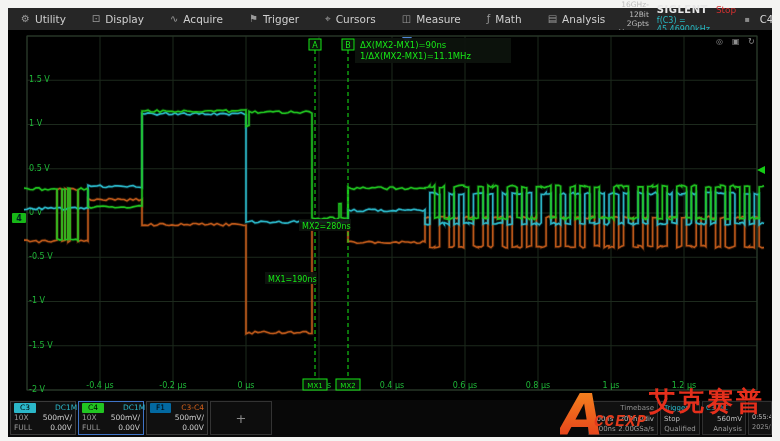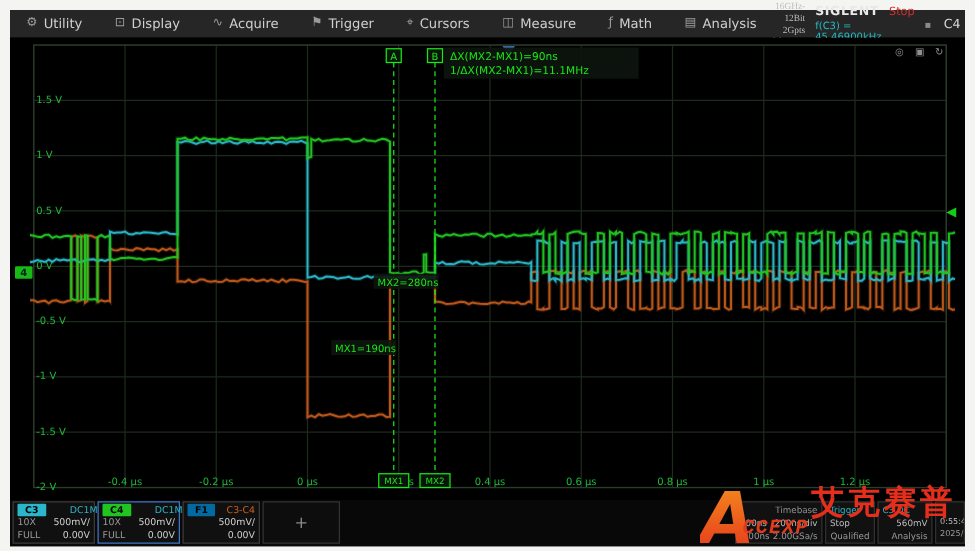--- a/index.html
+++ b/index.html
@@ -6,35 +6,35 @@
   body{width:780px;height:441px;background:#f4f4f2;position:relative;overflow:hidden;
        font-family:"DejaVu Sans",sans-serif;}
   .scope{position:absolute;left:8px;top:8px;width:764px;height:429px;background:#050505;}
   
   .menubar{position:absolute;left:0;top:0;width:764px;height:22px;background:#262626;
            display:flex;align-items:center;border-bottom:1px solid #000;}
   .menu-item{display:flex;align-items:center;gap:5px;padding:0 13px;height:22px;cursor:default;}
   .menu-item .mi{color:#9a9a9a;font-size:10px;line-height:1;}
   .menu-item .ml{color:#cfcfcf;font-size:10.5px;}
   .mb-right{margin-left:auto;display:flex;align-items:center;gap:8px;padding-right:6px;}
-  .spec{text-align:right;color:#bdbdbd;font-size:7.5px;line-height:1.25;font-family:Liberation Serif, serif;}
+  .spec{text-align:right;color:#bdbdbd;font-size:7.5px;line-height:1.25;}
   .brandblk{line-height:1.15;}
   .brandrow{display:flex;gap:8px;align-items:baseline;}
   .brand{color:#e8e8e8;font-size:10px;font-weight:bold;letter-spacing:.5px;}
   .runstate{color:#d23030;font-size:9px;}
   .freq{color:#27b9c3;font-size:8px;}
   .lockic{color:#8a8a8a;font-size:8px;}
   .activech{color:#d8d8d8;font-size:10px;padding:1px 10px 1px 2px;}
   
   .bottombar{position:absolute;left:0;top:392px;width:764px;height:37px;background:#080808;}
   .chbox{position:absolute;top:1px;height:34px;background:#101010;border:1px solid #3a3a3a;
          box-sizing:border-box;font-size:7.5px;color:#cfcfcf;padding:1px 3px;}
   .chbox.sel{border:1px solid #3f74c8;}
   .chrow{display:flex;justify-content:space-between;line-height:1.35;}
-  .chtag{font-size:7.5px;font-weight:bold;color:#000;padding:0 6px;border-radius:1px;}
+  .chtag{font-size:7.5px;font-weight:normal;color:#000;padding:0 6px;border-radius:1px;}
   .dim{color:#9a9a9a;text-align:center;}
   .cyantx{color:#2bb7c9;padding-left:19px;}
   .orantx{color:#d2601a;}
   .addbox{position:absolute;top:1px;height:34px;background:#0d0d0d;border:1px solid #333;
           box-sizing:border-box;display:flex;align-items:center;justify-content:center;
           color:#8a8a8a;font-size:13px;}
   .infobox{position:absolute;top:1px;height:34px;background:#111;border:1px solid #303030;
            box-sizing:border-box;font-size:7px;color:#bdbdbd;padding:1px 3px;line-height:1.5;
            overflow:hidden;white-space:nowrap;}
   .ib-title{color:#8f8f8f;}

